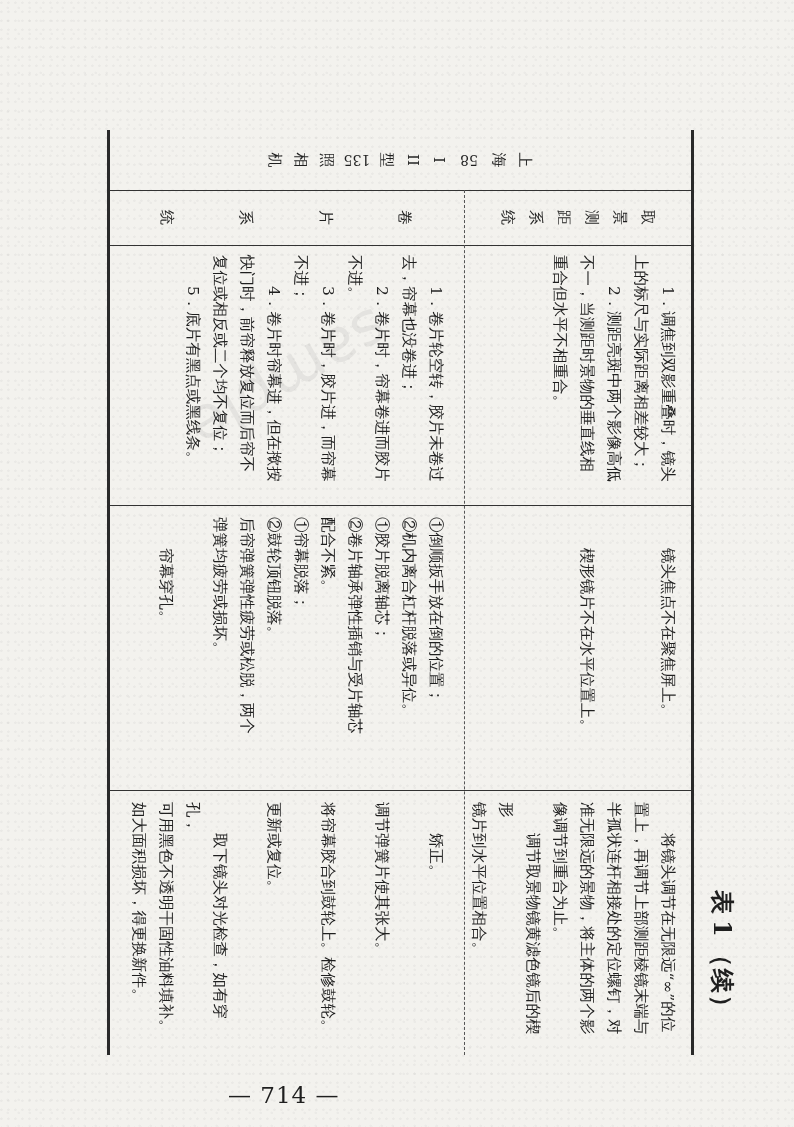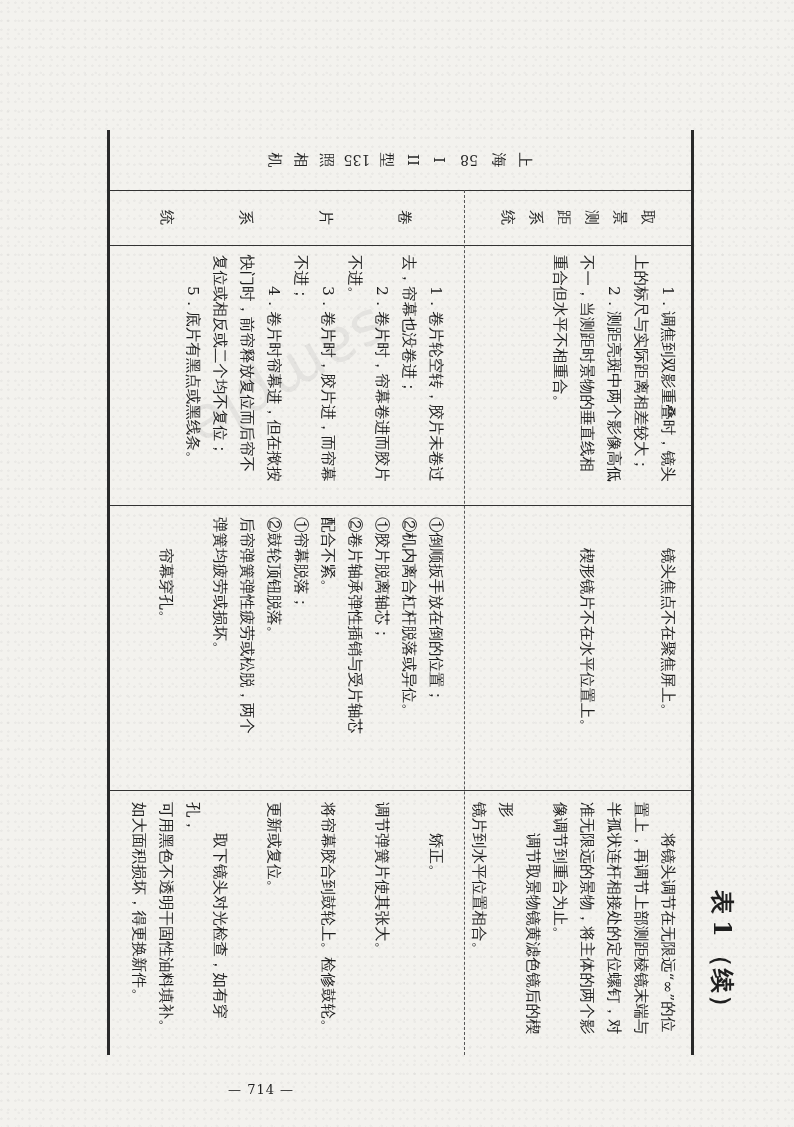--- a/index.html
+++ b/index.html
@@ -48,21 +48,21 @@
   .remedy { left:660px; width:262px; padding:10px 6px 0 12px; }
   .r1 { top:0; height:226px; }
   .r2 { top:226px; height:358px; }
   .cell p { margin:0; text-indent:0; }
   .cell p.ind { text-indent:2em; }
   .r2.fault { padding-top:16px; }
   .r2.cause { padding-top:16px; }
   .r2.remedy { padding-top:16px; }
   .pagenum {
     position:absolute; left:228px; top:1082px;
-    font-size:13px; font-family:"DejaVu Serif","Liberation Serif",serif;
+    font-size:23px; font-family:"DejaVu Serif","Liberation Serif",serif;
     letter-spacing:1px;
   }
   .watermark {
     position:absolute; left:270px; top:470px; font-size:60px;
     color:rgba(0,0,0,0.06); transform:rotate(60deg); font-family:"DejaVu Sans",sans-serif;
   }
   .spacer-line { height:27px; }
 </style>
 </head>
 <body>

